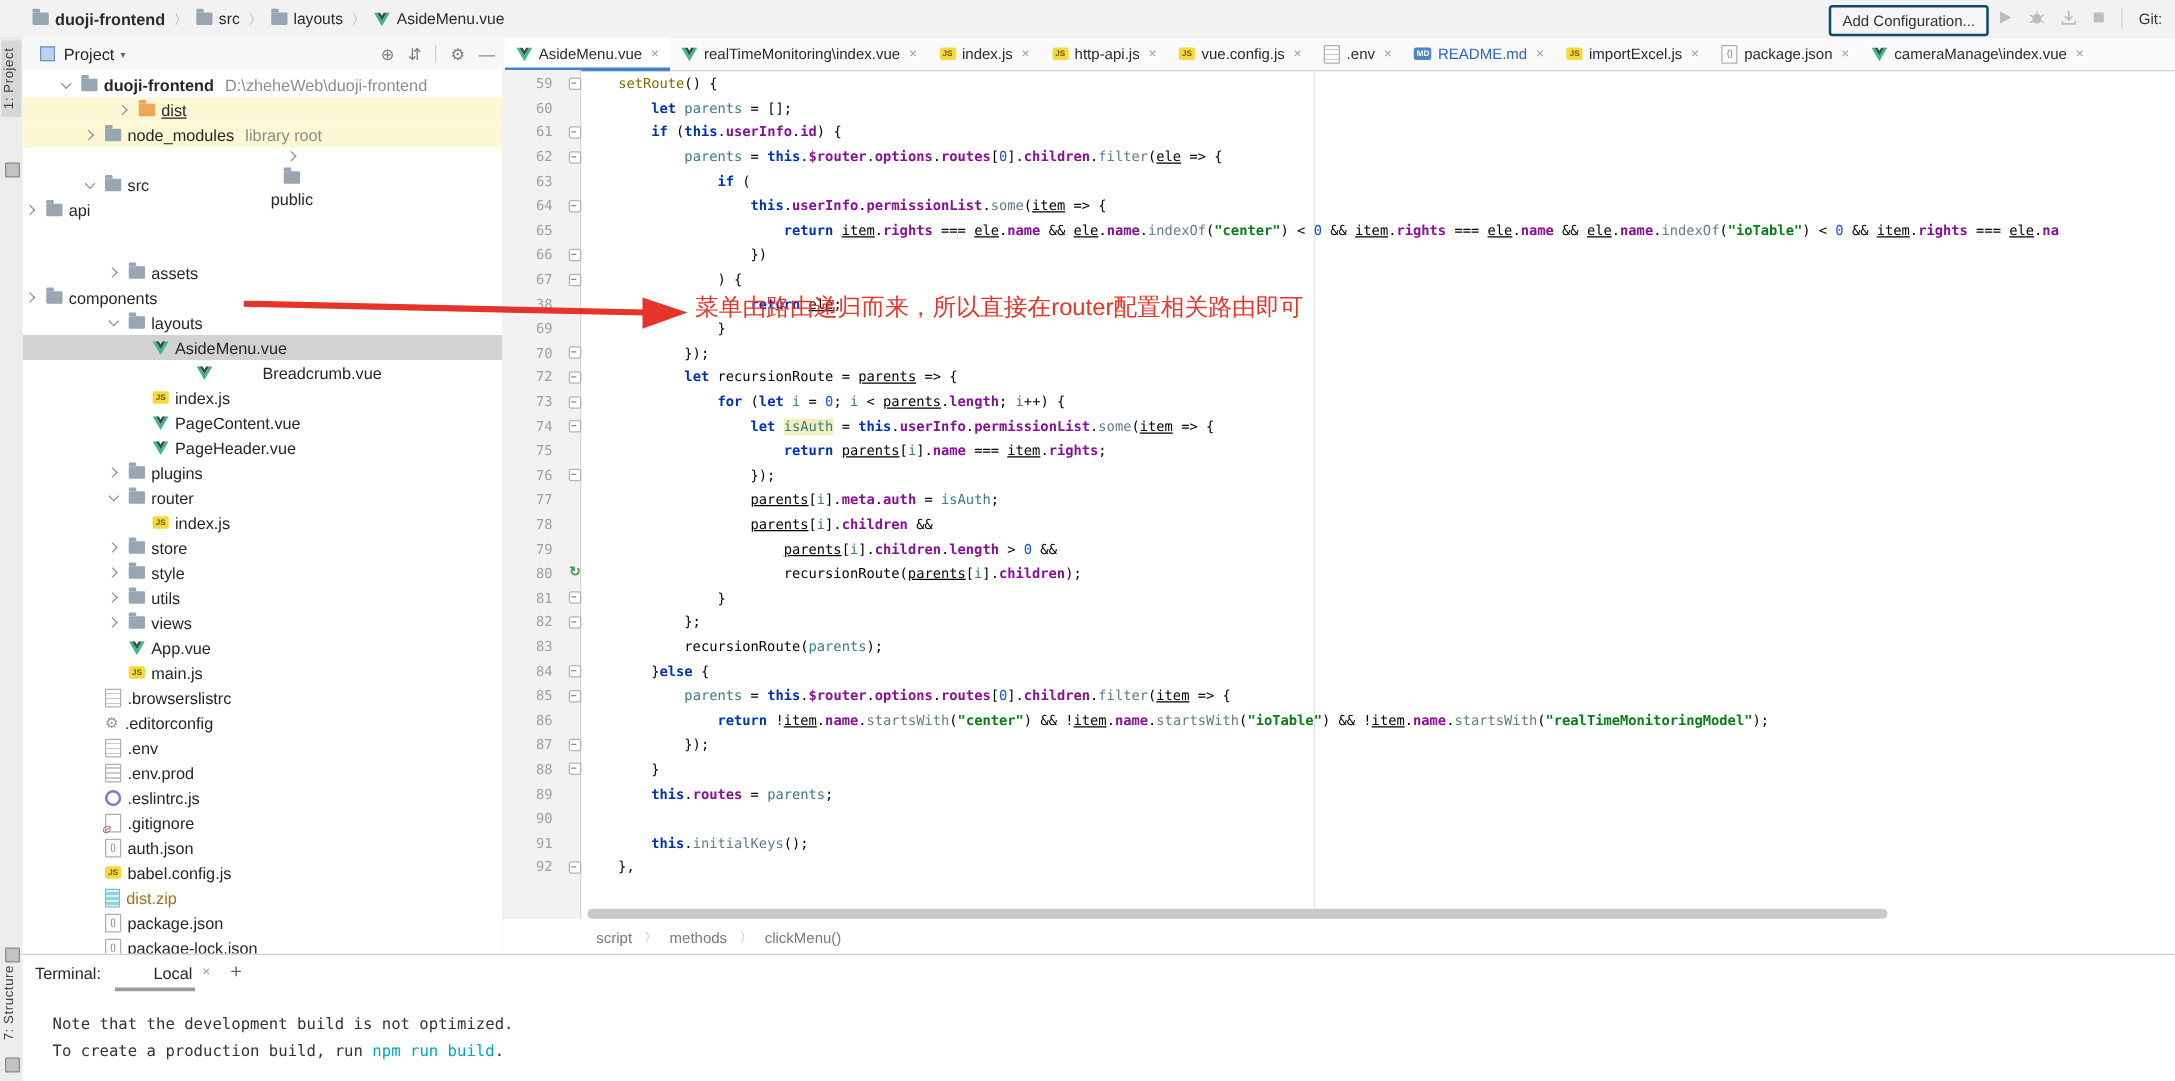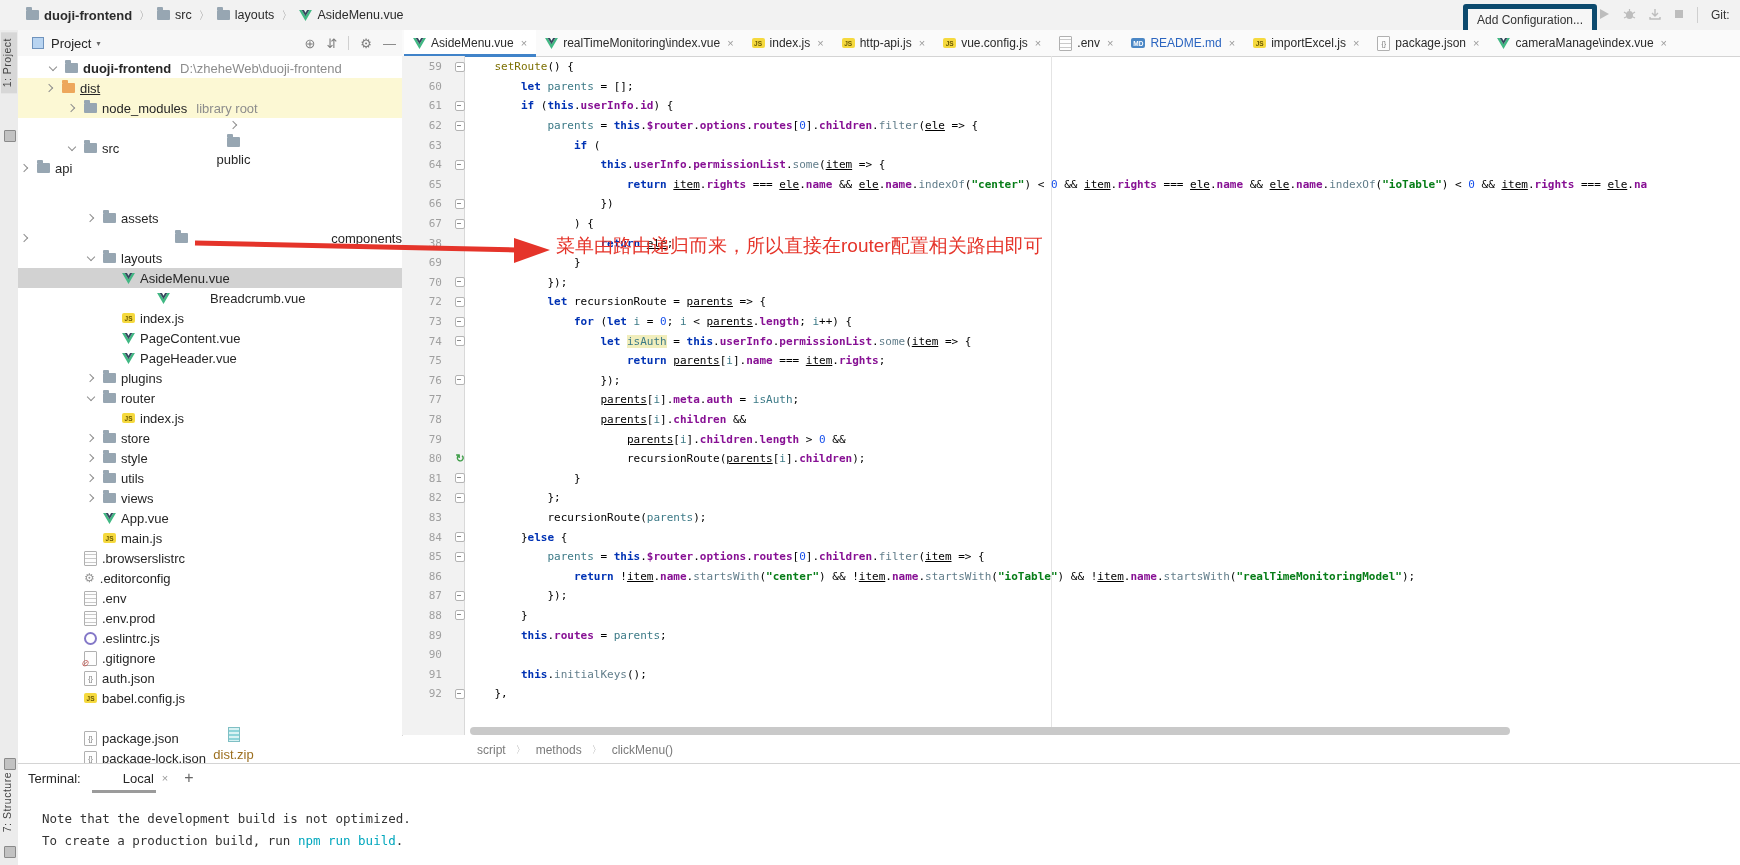--- a/index.html
+++ b/index.html
@@ -5,21 +5,21 @@
   html,body{margin:0;padding:0;background:#fff;}
   .app{position:relative;width:1740px;height:865px;overflow:hidden;background:#fff;
        font-family:"Liberation Sans",sans-serif;font-size:12px;color:#262626;}
   
   .topbar{position:absolute;left:0;top:0;width:1740px;height:30px;background:#f2f2f2;
           border-bottom:1px solid #d8d8d8;display:flex;align-items:center;}
   .crumbs{display:flex;align-items:center;gap:6px;padding-left:26px;}
   .crumb{display:flex;align-items:center;gap:5px;font-size:12.5px;color:#2b2b2b;}
   .crumb.bold .crumb-label{font-weight:bold;font-size:13px;}
   .crumb-sep{color:#9a9a9a;font-size:11px;margin:0 1px;}
-  .addcfg{position:absolute;left:1463px;top:4px;width:124px;height:21px;border:5px solid #0c4a6e;
+  .addcfg{position:absolute;left:1463px;top:4px;width:124px;height:21px;border:2px solid #0c4a6e;
           border-radius:3px;background:#f6f6f6;font-size:12px;color:#333;display:flex;
           align-items:center;justify-content:center;}
   .tb-icons{position:absolute;left:1598px;top:0;height:30px;display:flex;align-items:center;gap:13px;}
   .tb-sep{width:1px;height:16px;background:#cfcfcf;}
   .git-label{font-size:12px;color:#333;}
   
   .lstrip{position:absolute;left:0;top:30px;width:18px;height:835px;background:#ececec;
           border-right:1px solid #dcdcdc;overflow:hidden;}
   .vlabel{position:absolute;left:1px;width:16px;writing-mode:vertical-rl;transform:rotate(180deg);
           font-size:10.5px;color:#444;text-align:center;letter-spacing:.5px;}
@@ -195,21 +195,21 @@
     </div>
     <div class="tree" id="tree">
         <div class="trow bold" style="padding-left: 28px;">
           <span class="chevbox">
             <span class="chev open"></span>
           </span>
           <span class="ic ic-folder"></span>
           <span class="tlabel">duoji-frontend</span>
           <span class="extra">D:\zheheWeb\duoji-frontend</span>
         </div>
-        <div class="trow ybg" style="padding-left: 25px; text-decoration: underline;">
+        <div class="trow ybg" style="padding-left: 74px; text-decoration: underline;">
           <span class="chevbox">
             <span class="chev closed"></span>
           </span>
           <span class="ic ic-folder ex"></span>
           <span class="tlabel">dist</span>
         </div>
         <div class="trow ybg" style="padding-left: 47px;">
           <span class="chevbox">
             <span class="chev closed"></span>
           </span>
@@ -238,21 +238,21 @@
           <span class="ic ic-folder"></span>
           <span class="tlabel">api</span>
         </div>
         <div class="trow" style="padding-left: 66px; margin-top: 30px;">
           <span class="chevbox">
             <span class="chev closed"></span>
           </span>
           <span class="ic ic-folder"></span>
           <span class="tlabel">assets</span>
         </div>
-        <div class="trow" style=" justify-content: space-between;">
+        <div class="trow" style="">
           <span class="chevbox">
             <span class="chev closed"></span>
           </span>
           <span class="ic ic-folder"></span>
           <span class="tlabel">components</span>
         </div>
         <div class="trow" style="padding-left: 66px;">
           <span class="chevbox">
             <span class="chev open"></span>
           </span>
@@ -401,21 +401,21 @@
         <div class="trow" style="padding-left: 47px;">
           <span class="chevbox"></span>
           <span class="ic pg">{}</span>
           <span class="tlabel">auth.json</span>
         </div>
         <div class="trow" style="padding-left: 47px;">
           <span class="chevbox"></span>
           <span class="ic chip chip-js">JS</span>
           <span class="tlabel">babel.config.js</span>
         </div>
-        <div class="trow" style="padding-left: 47px; flex-direction: column;">
+        <div class="trow" style="padding-left: 47px;">
           <span class="chevbox"></span>
           <span class="ic ic-zip"></span>
           <span class="tlabel olive">dist.zip</span>
         </div>
         <div class="trow" style="padding-left: 47px;">
           <span class="chevbox"></span>
           <span class="ic pg">{}</span>
           <span class="tlabel">package.json</span>
         </div>
         <div class="trow" style="padding-left: 47px;">

